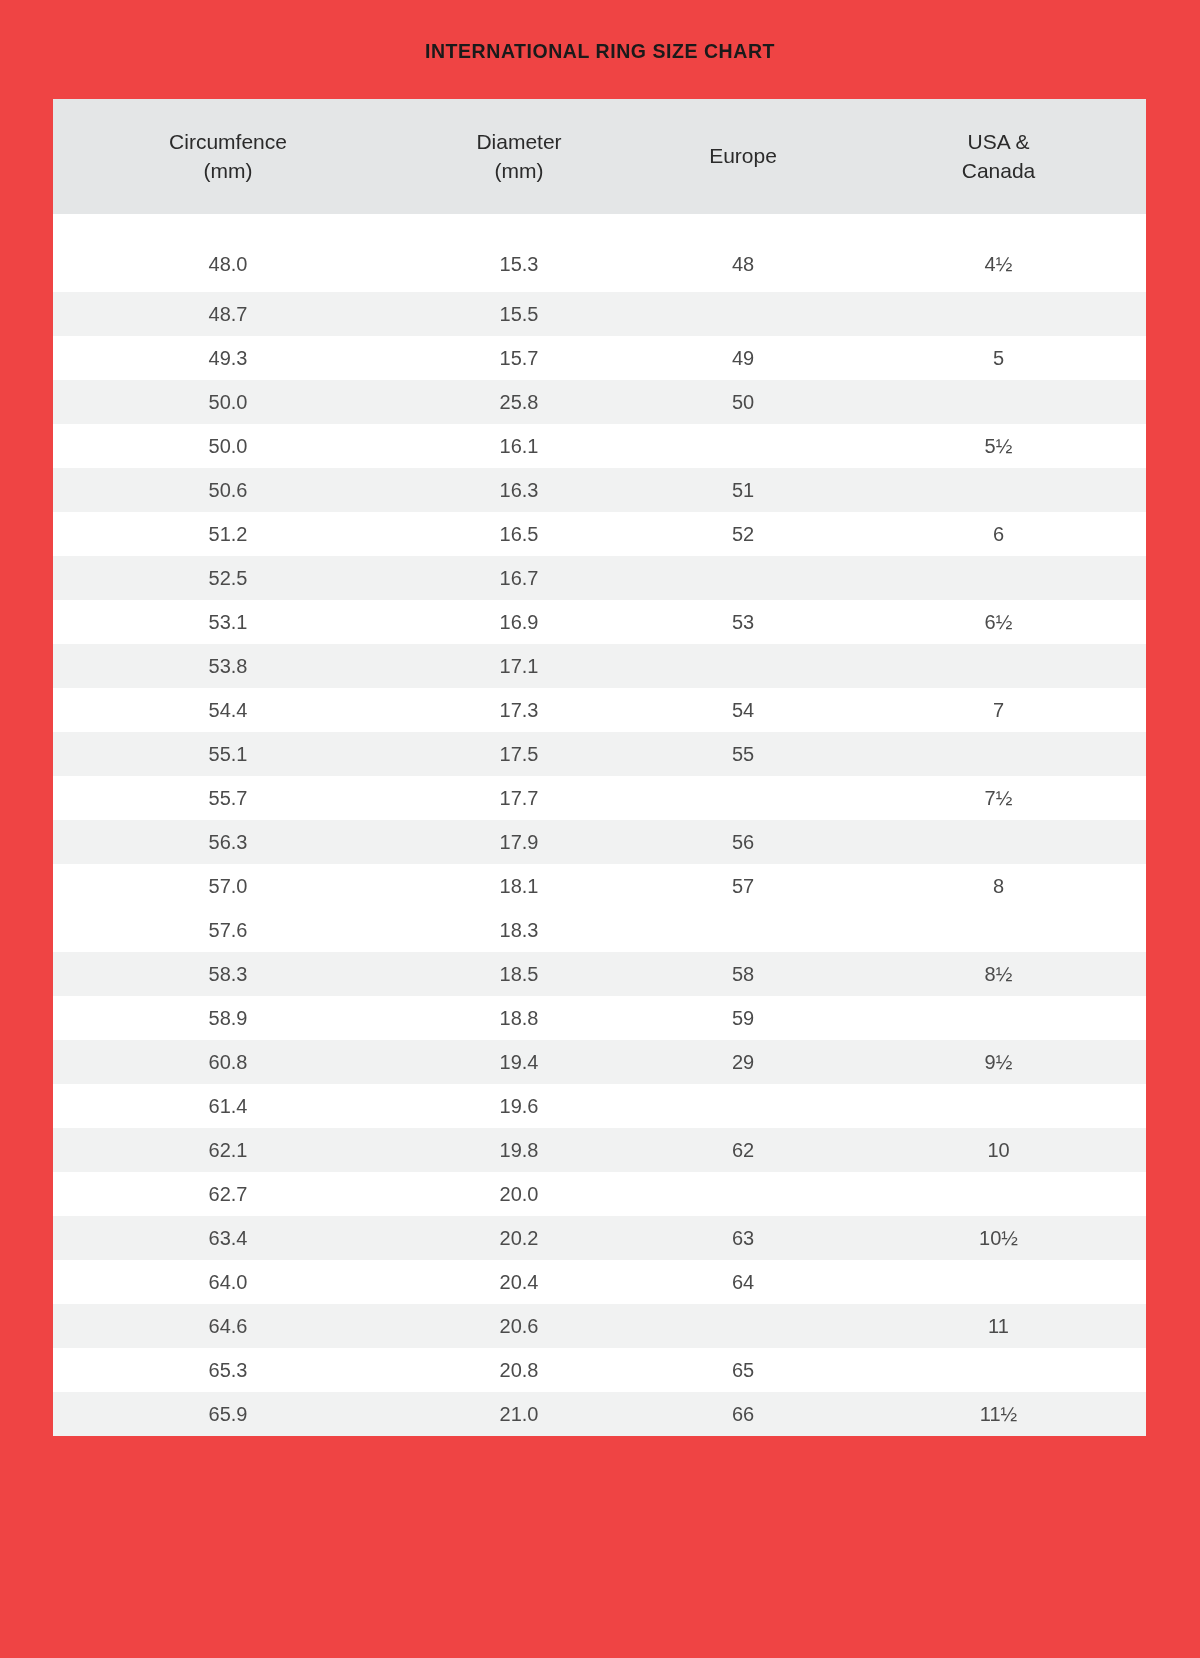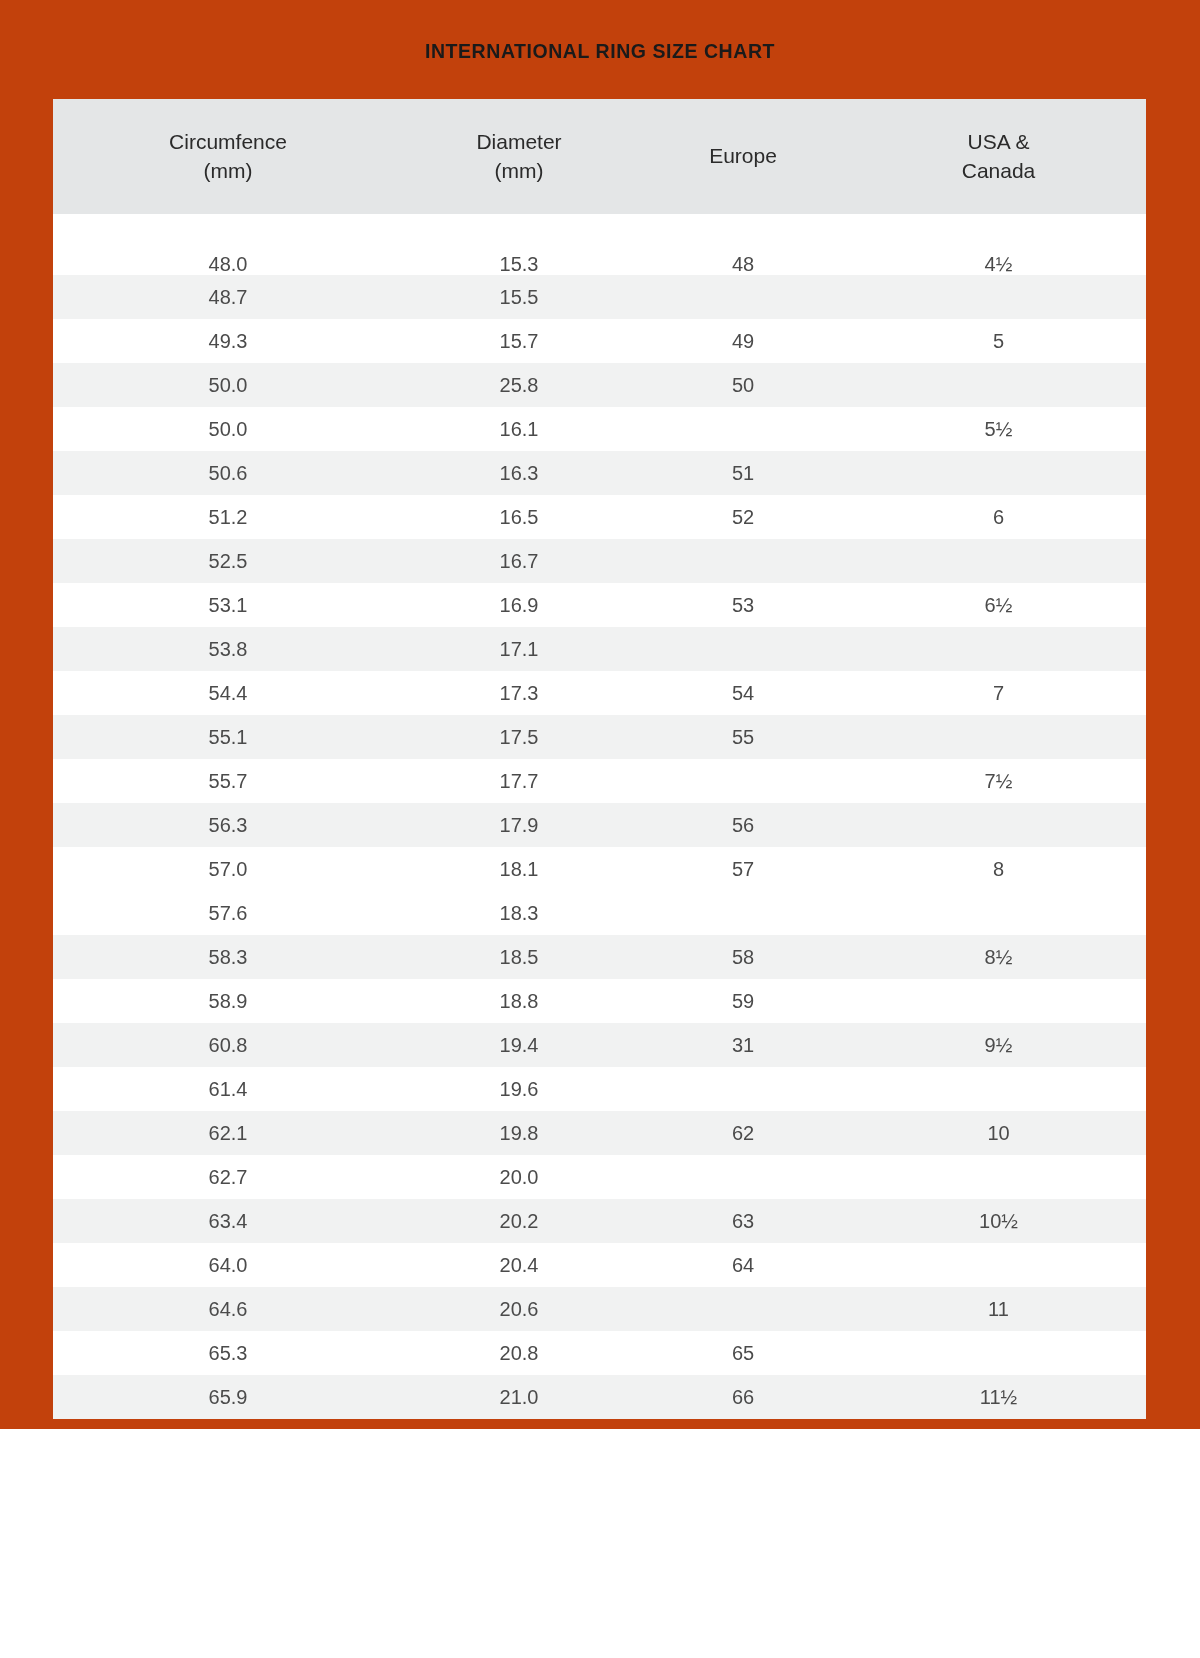--- a/index.html
+++ b/index.html
@@ -12,22 +12,22 @@
     width: 1200px;
     height: 1658px;
     font-family: "Liberation Sans", sans-serif;
     -webkit-font-smoothing: antialiased;
     overflow: hidden;
   }
 
   .page {
     position: relative;
     width: 1200px;
-    height: 1429px;
-    background: #c2410c;
+    height: 1658px;
+    background: #ef4444;
     box-sizing: border-box;
   }
 
   
   .chart-title {
     position: absolute;
     top: 42px;
     left: 0;
     width: 1200px;
     text-align: center;
@@ -74,21 +74,21 @@
     color: #4b4b4b;
     text-align: center;
     vertical-align: middle;
     line-height: 1;
   }
 
   .size-table tbody tr.row-even td { background: #ffffff; }
   .size-table tbody tr.row-odd  td { background: #f1f2f2; }
 
   
-  .size-table tbody tr:first-child td { height: 60px; vertical-align: bottom; padding-bottom: 1px; }
+  .size-table tbody tr:first-child td { height: 60px; vertical-align: bottom; padding-bottom: 18px; }
 
   .hdr-line { display: block; }
 </style>
 </head>
 <body>
 
 <div class="page">
 
   <div class="chart-title">INTERNATIONAL RING SIZE CHART</div>
 
@@ -223,21 +223,21 @@
         </tr>
         <tr class="row-even">
           <td>58.9</td>
           <td>18.8</td>
           <td>59</td>
           <td></td>
         </tr>
         <tr class="row-odd">
           <td>60.8</td>
           <td>19.4</td>
-          <td>31</td>
+          <td>29</td>
           <td>9½</td>
         </tr>
         <tr class="row-even">
           <td>61.4</td>
           <td>19.6</td>
           <td></td>
           <td></td>
         </tr>
         <tr class="row-odd">
           <td>62.1</td>

